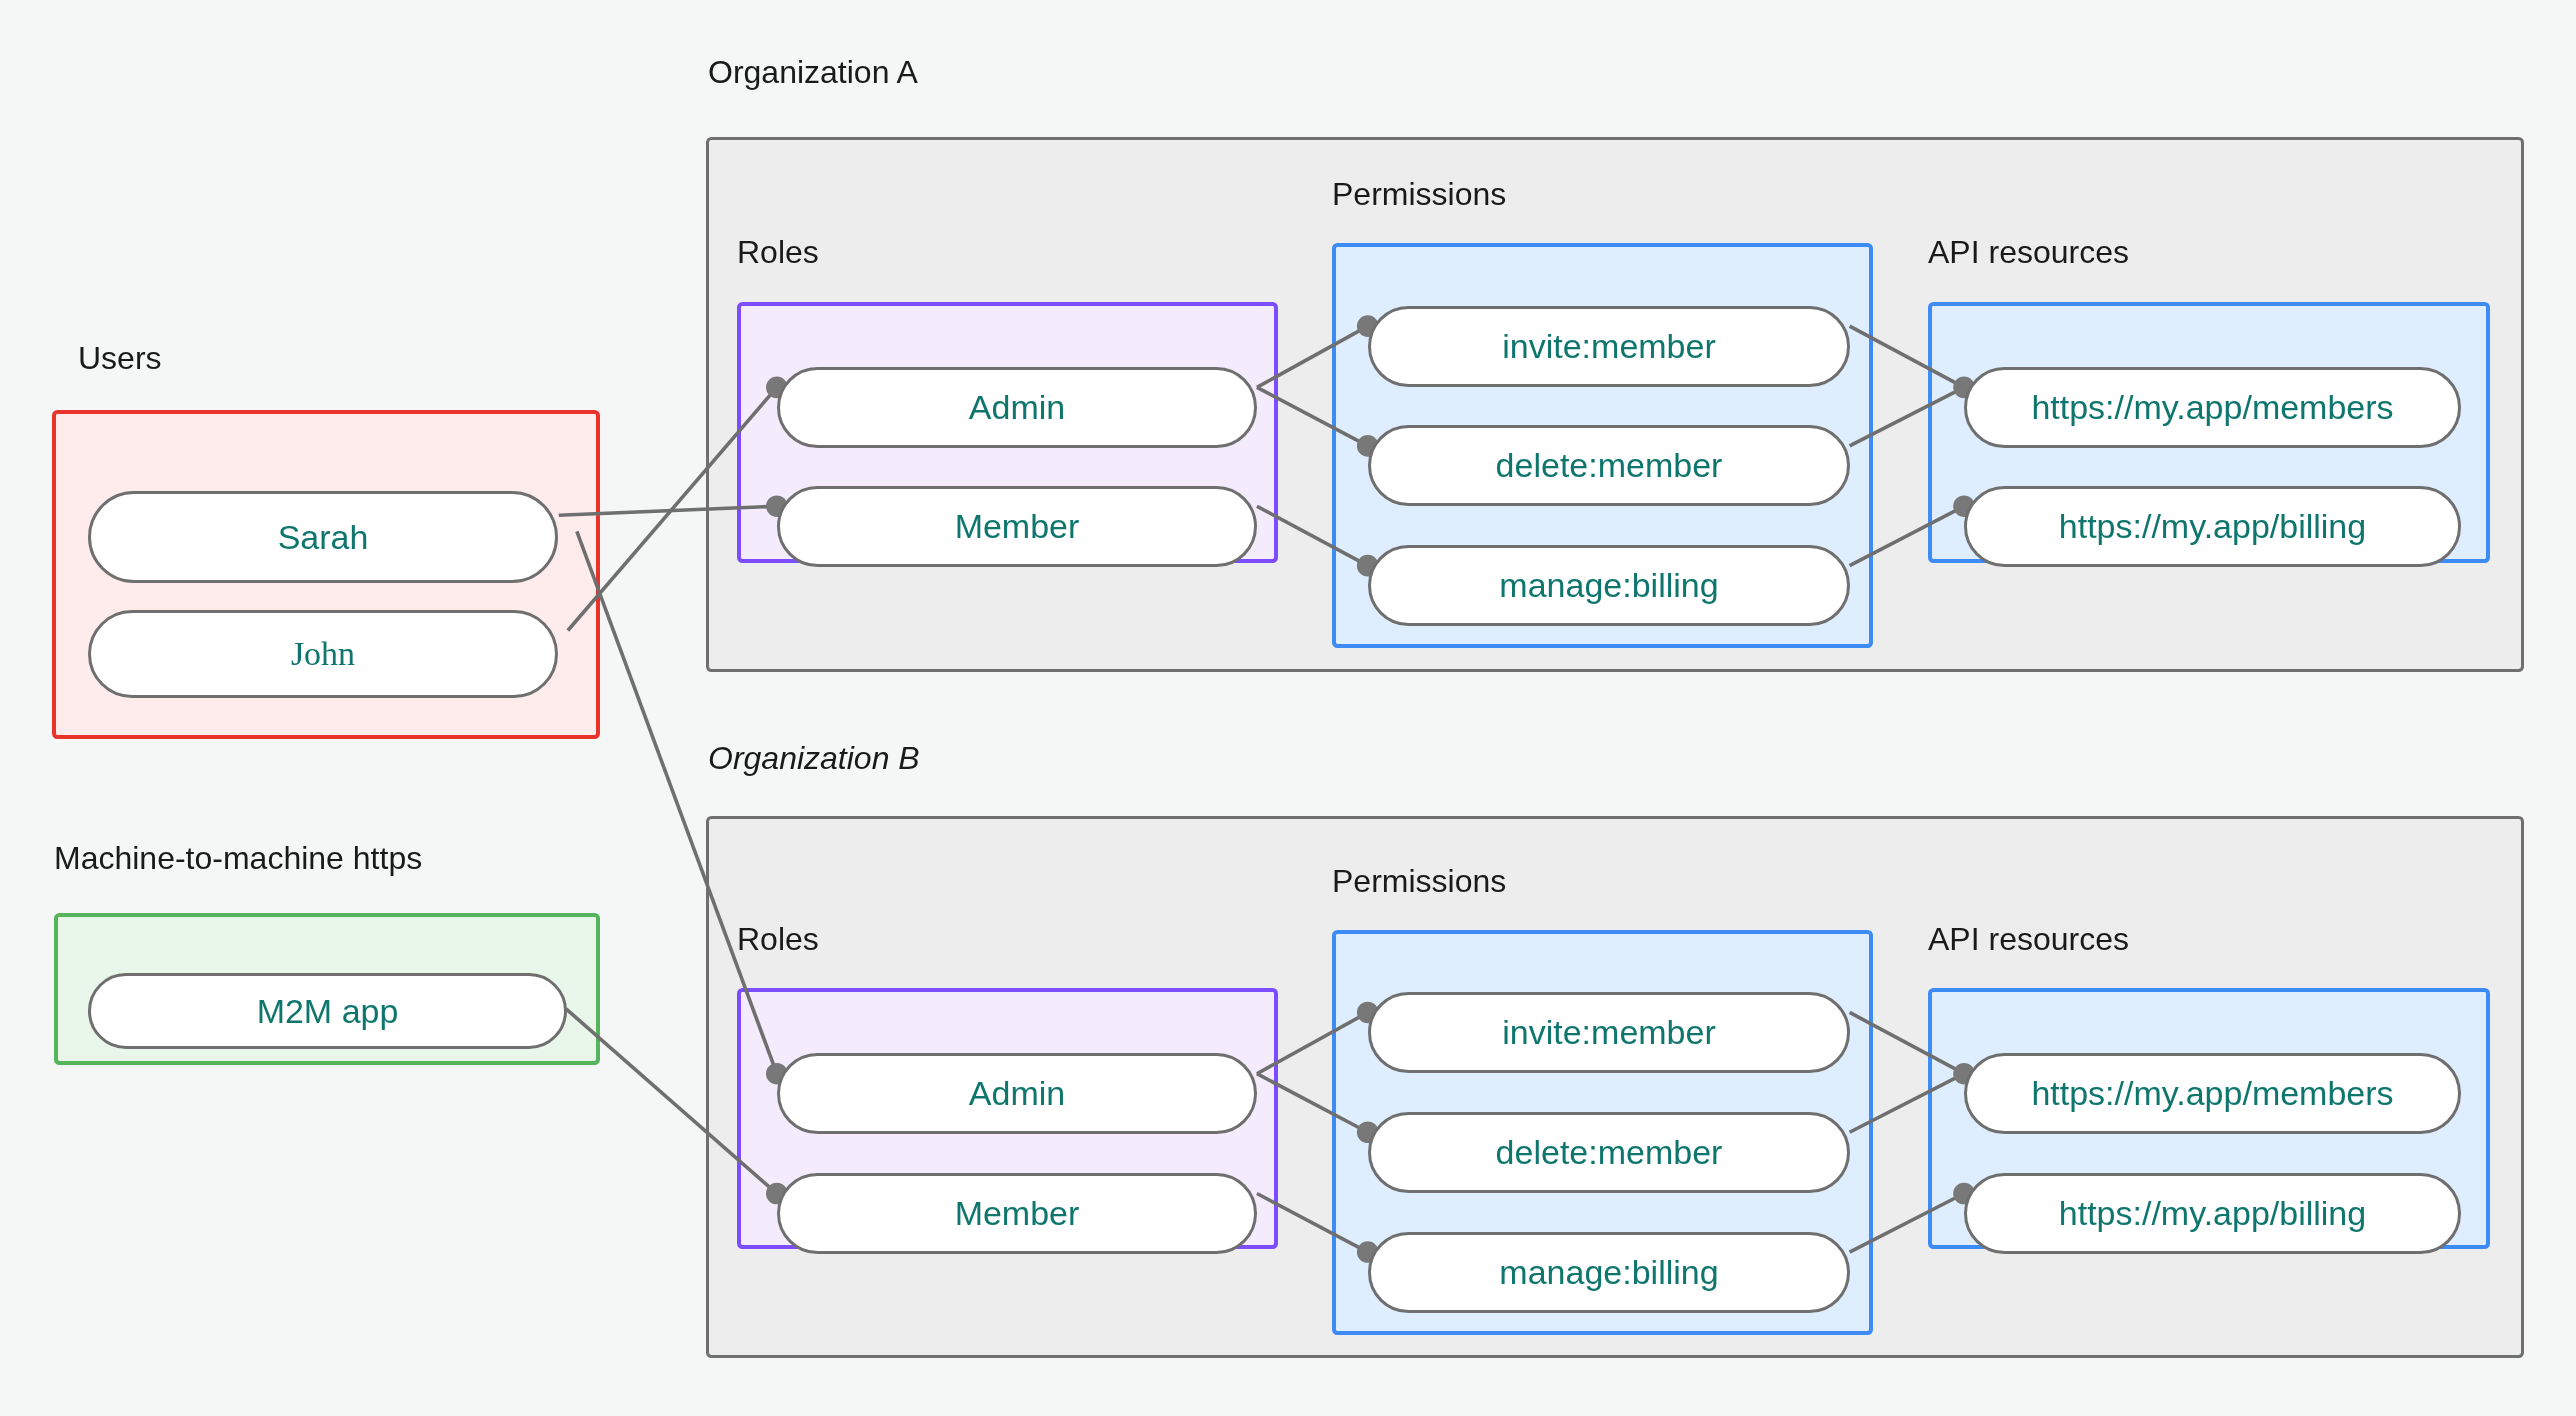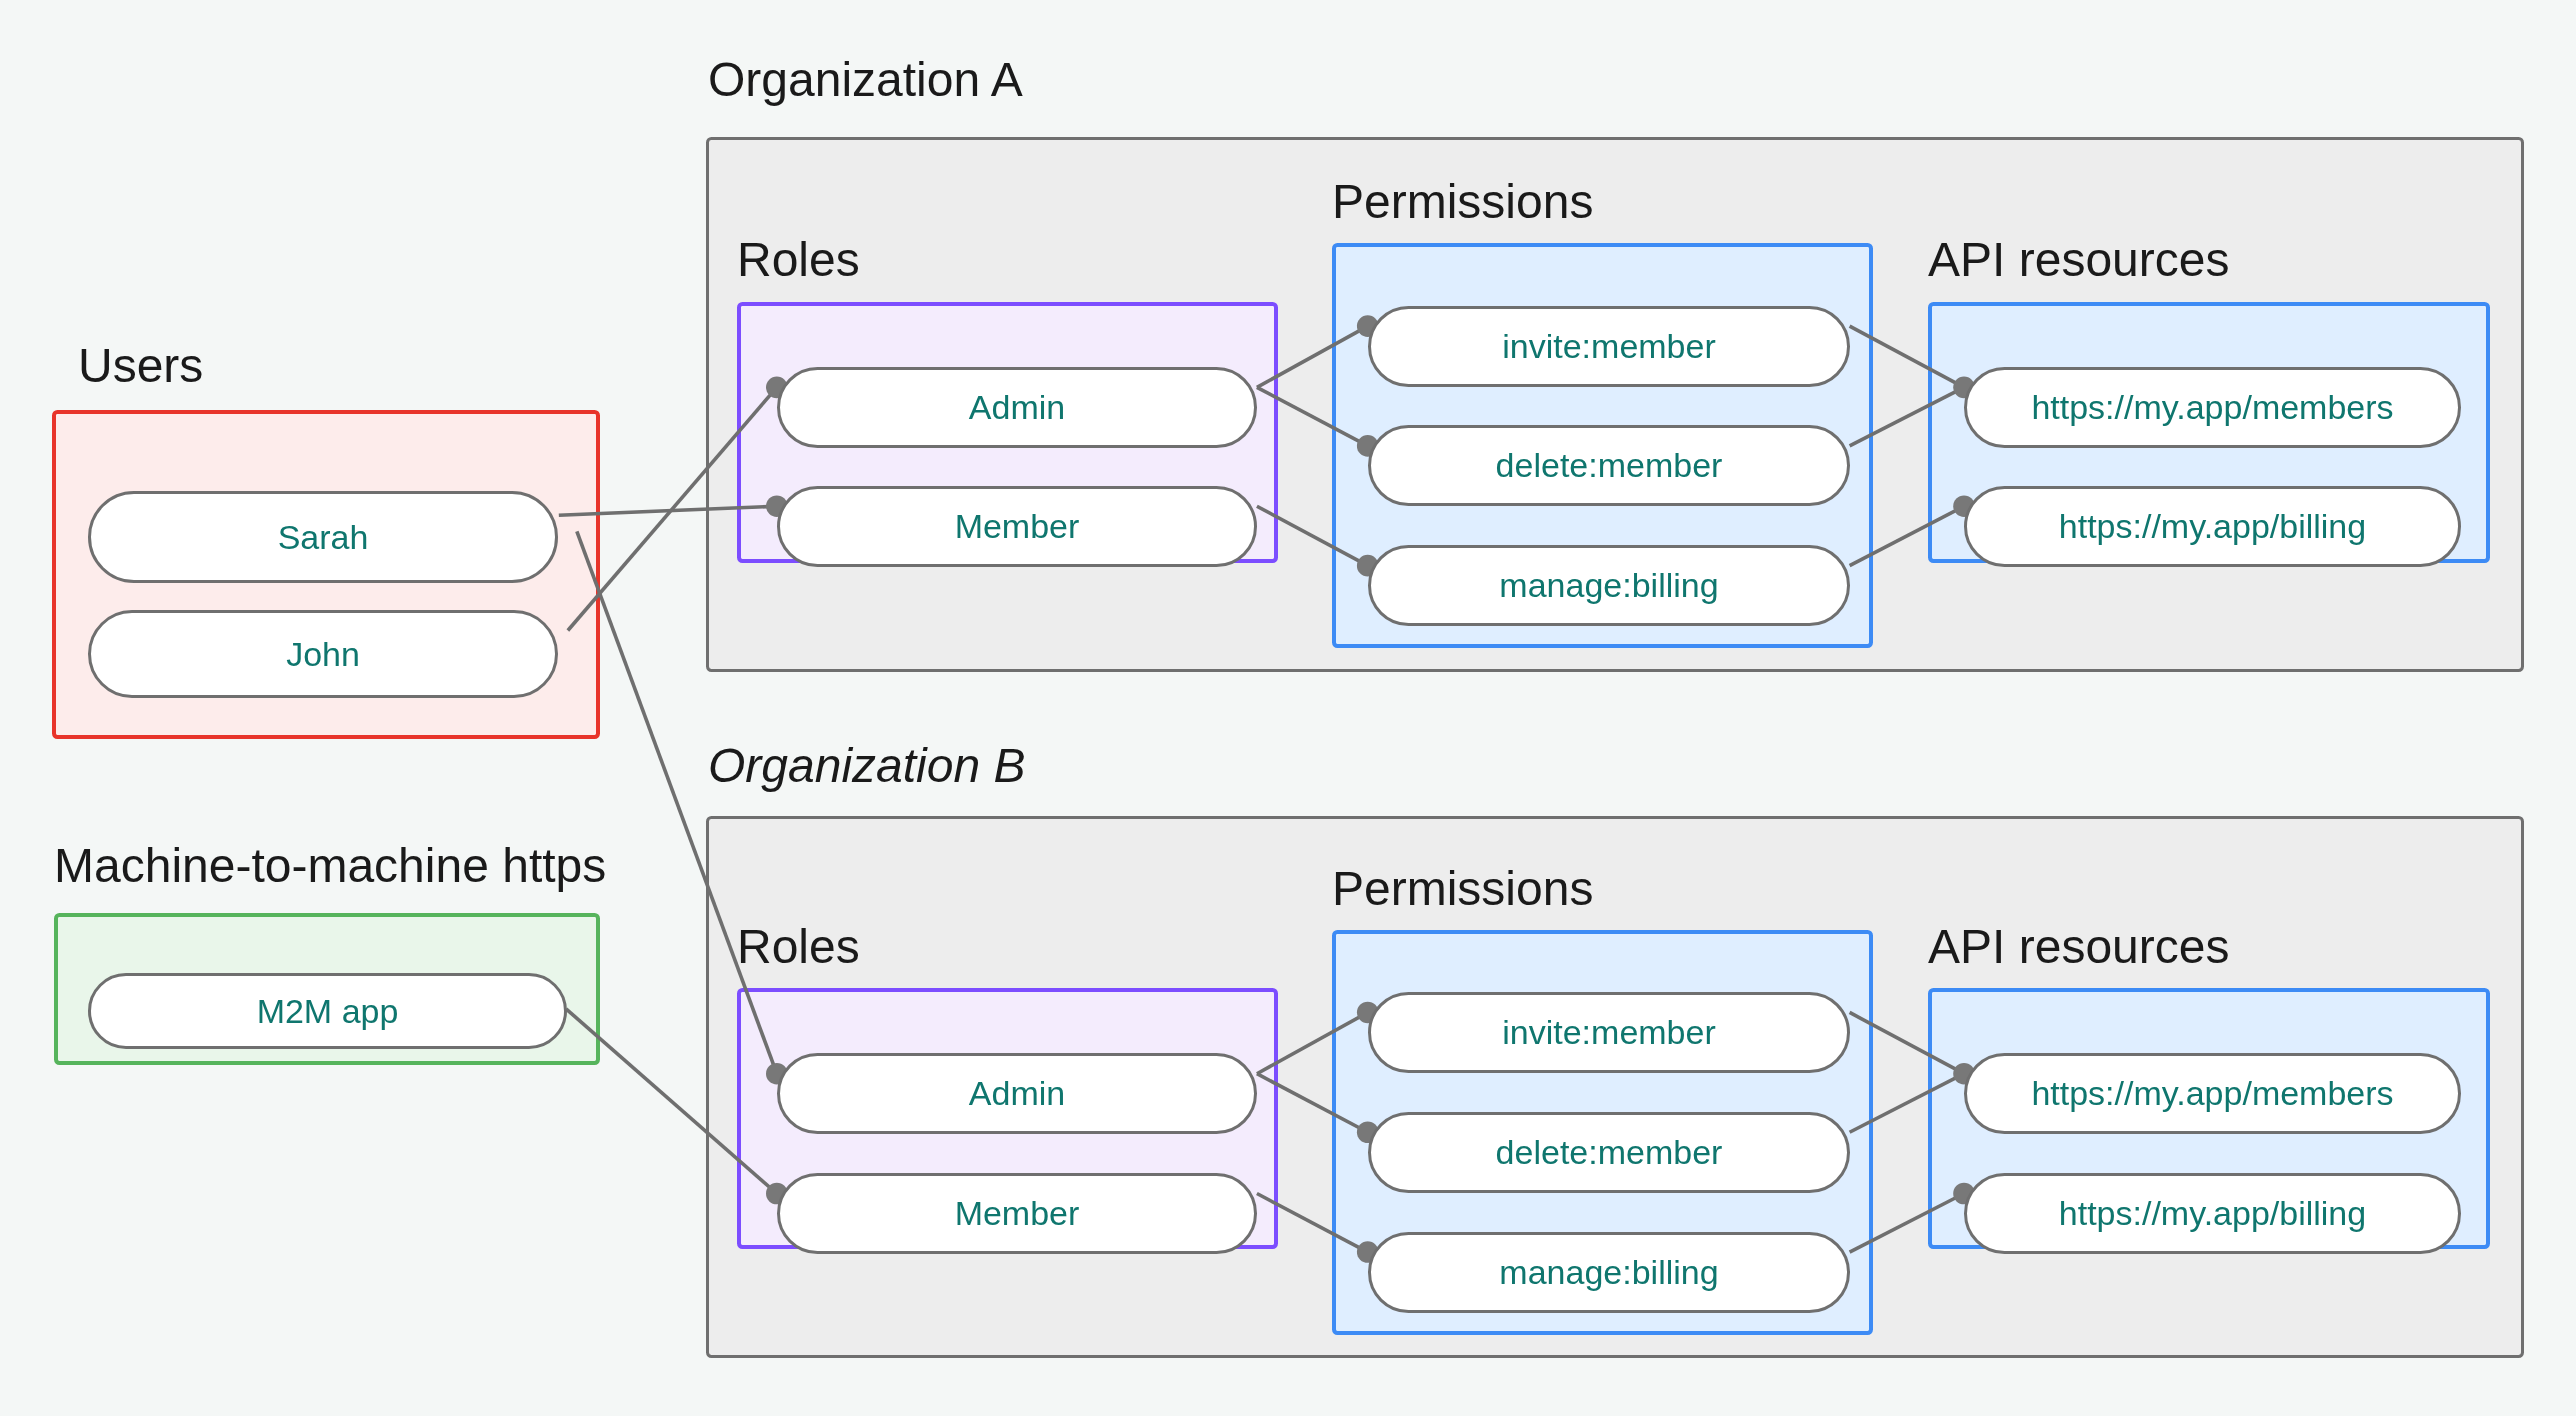--- a/index.html
+++ b/index.html
@@ -9,21 +9,21 @@
     font-family:"Liberation Sans", sans-serif;
     position:relative;
     overflow:hidden;
   }
   .canvas{position:absolute;inset:0;}
   svg.edges{position:absolute;left:0;top:0;width:2576px;height:1416px;pointer-events:none;z-index:5;}
 
   
   .grp-title{
     position:absolute;
-    font-size:48px;
+    font-size:32px;
     color:#1a1a1a;
     white-space:nowrap;
     line-height:1;
     z-index:8;
   }
 
   
   .org-box{
     position:absolute;
     background:#ededed;
@@ -123,21 +123,21 @@
       <circle cx="2180" cy="1325" r="12"></circle>
     </g>
   </svg>
 
   <div class="grp-title" style="left:54px;top:342px;margin-left:24px;">Users</div>
 
   <div class="cat-box cat-users" style="left:52px;top:410px;width:548px;height:329px;"></div>
 
   <div class="pill" style="left:88px;top:471px;width:470px;height:92px;">Sarah</div>
 
-  <div class="pill" style="left:88px;top:590px;width:470px;height:88px;">John</div>
+  <div class="pill" style="left:88px;top:590px;width:470px;height:88px;font-family:Liberation Serif, serif;">John</div>
 
   <div class="grp-title" style="left:54px;top:842px;">Machine-to-machine https</div>
 
   <div class="cat-box cat-m2m" style="left:54px;top:913px;width:546px;height:152px;"></div>
 
   <div class="pill" style="left:88px;top:953px;width:479px;height:76px;">M2M app</div>
 
   <div class="grp-title" style="left:708px;top:56px;">Organization A</div>
 
   <div class="org-box" style="left:706px;top:137px;width:1818px;height:535px;"></div>

